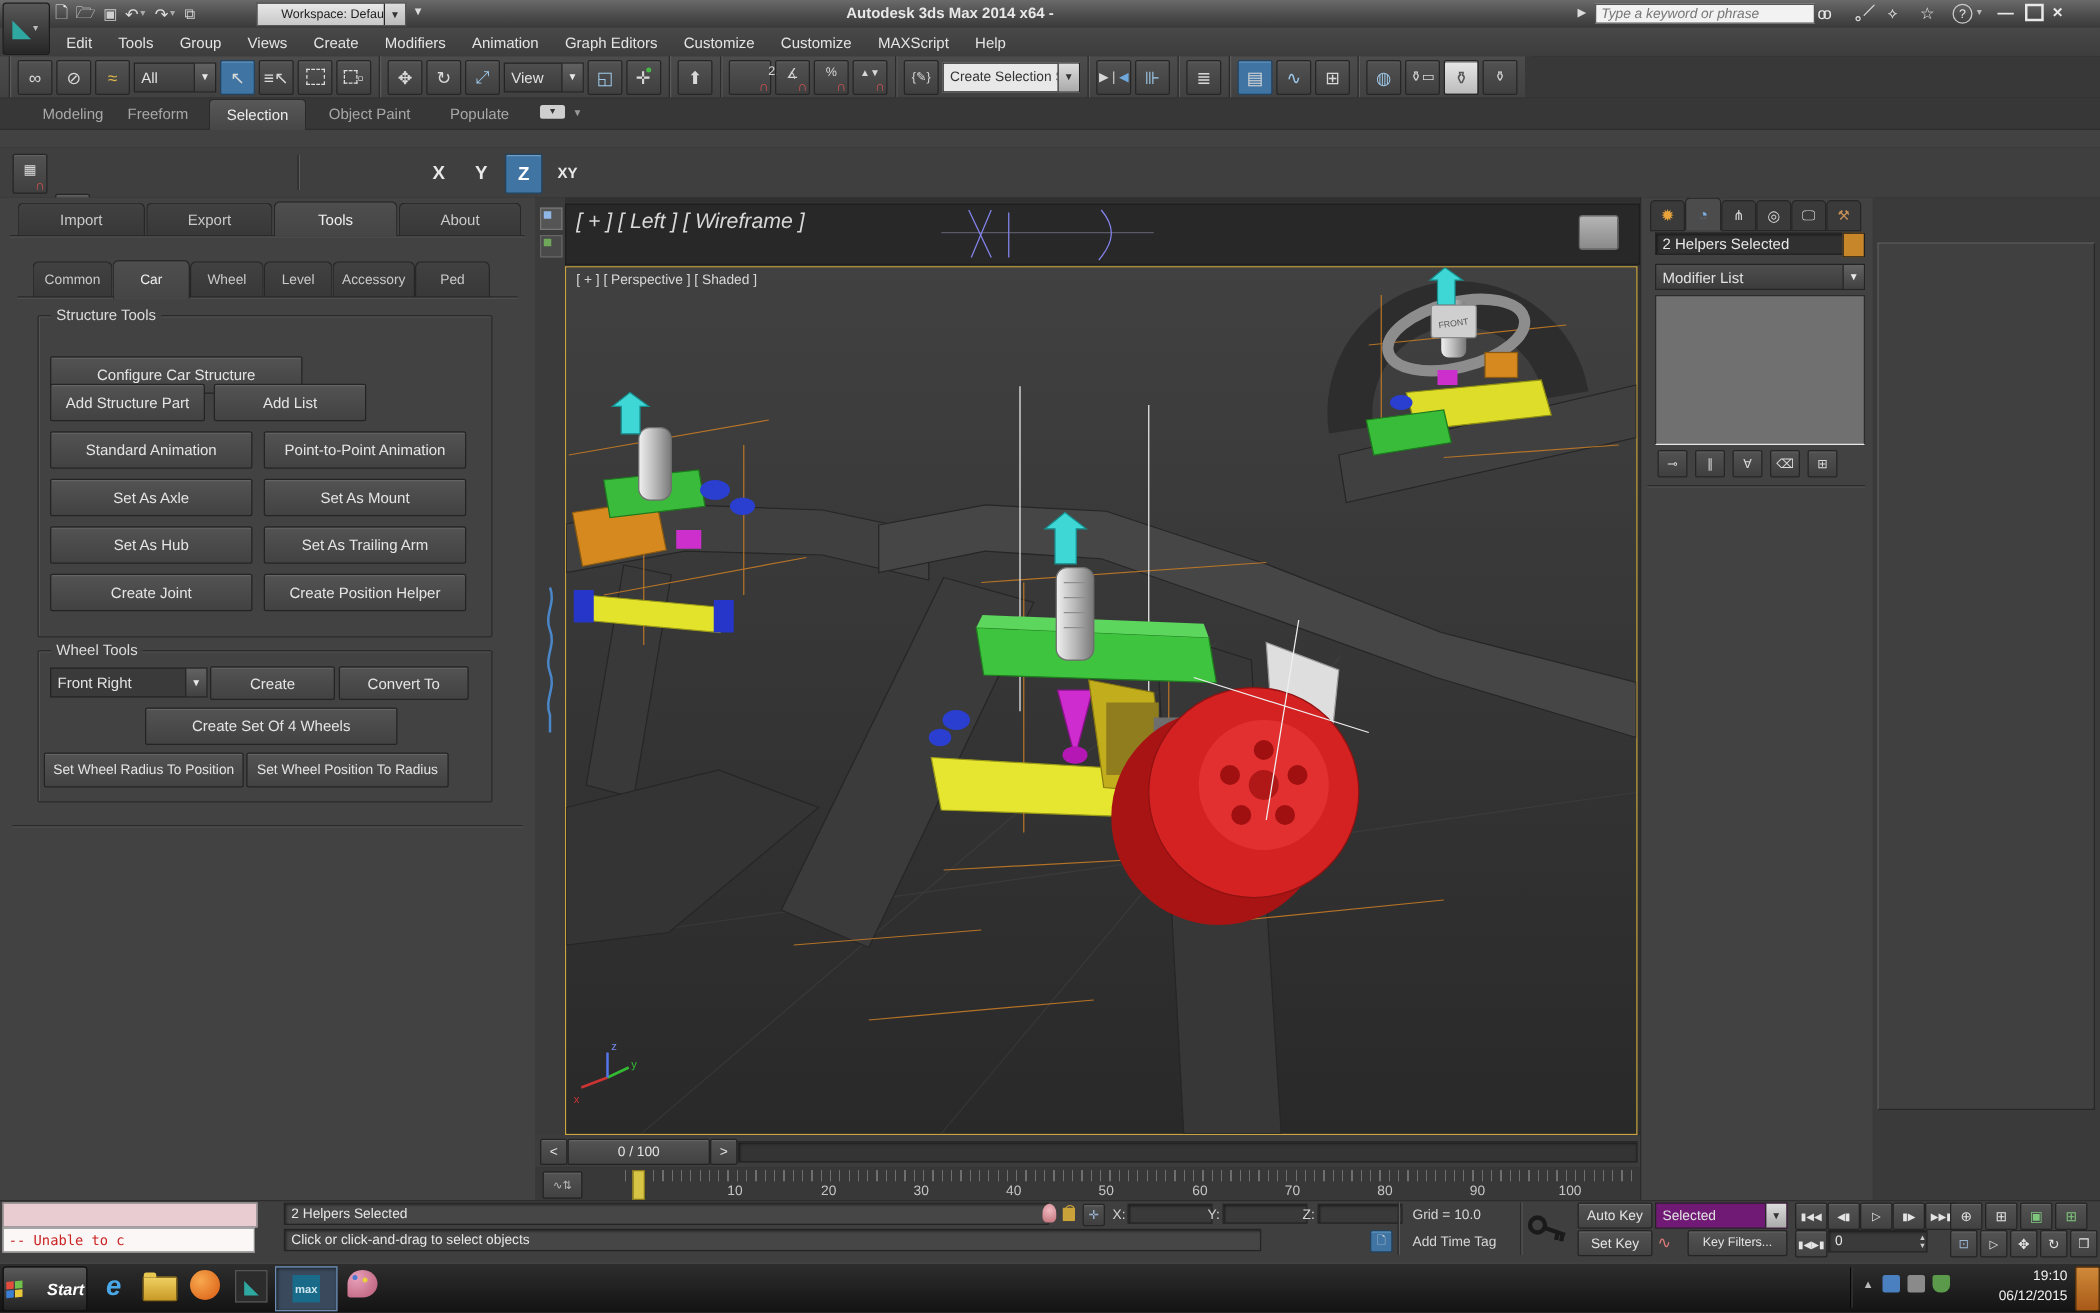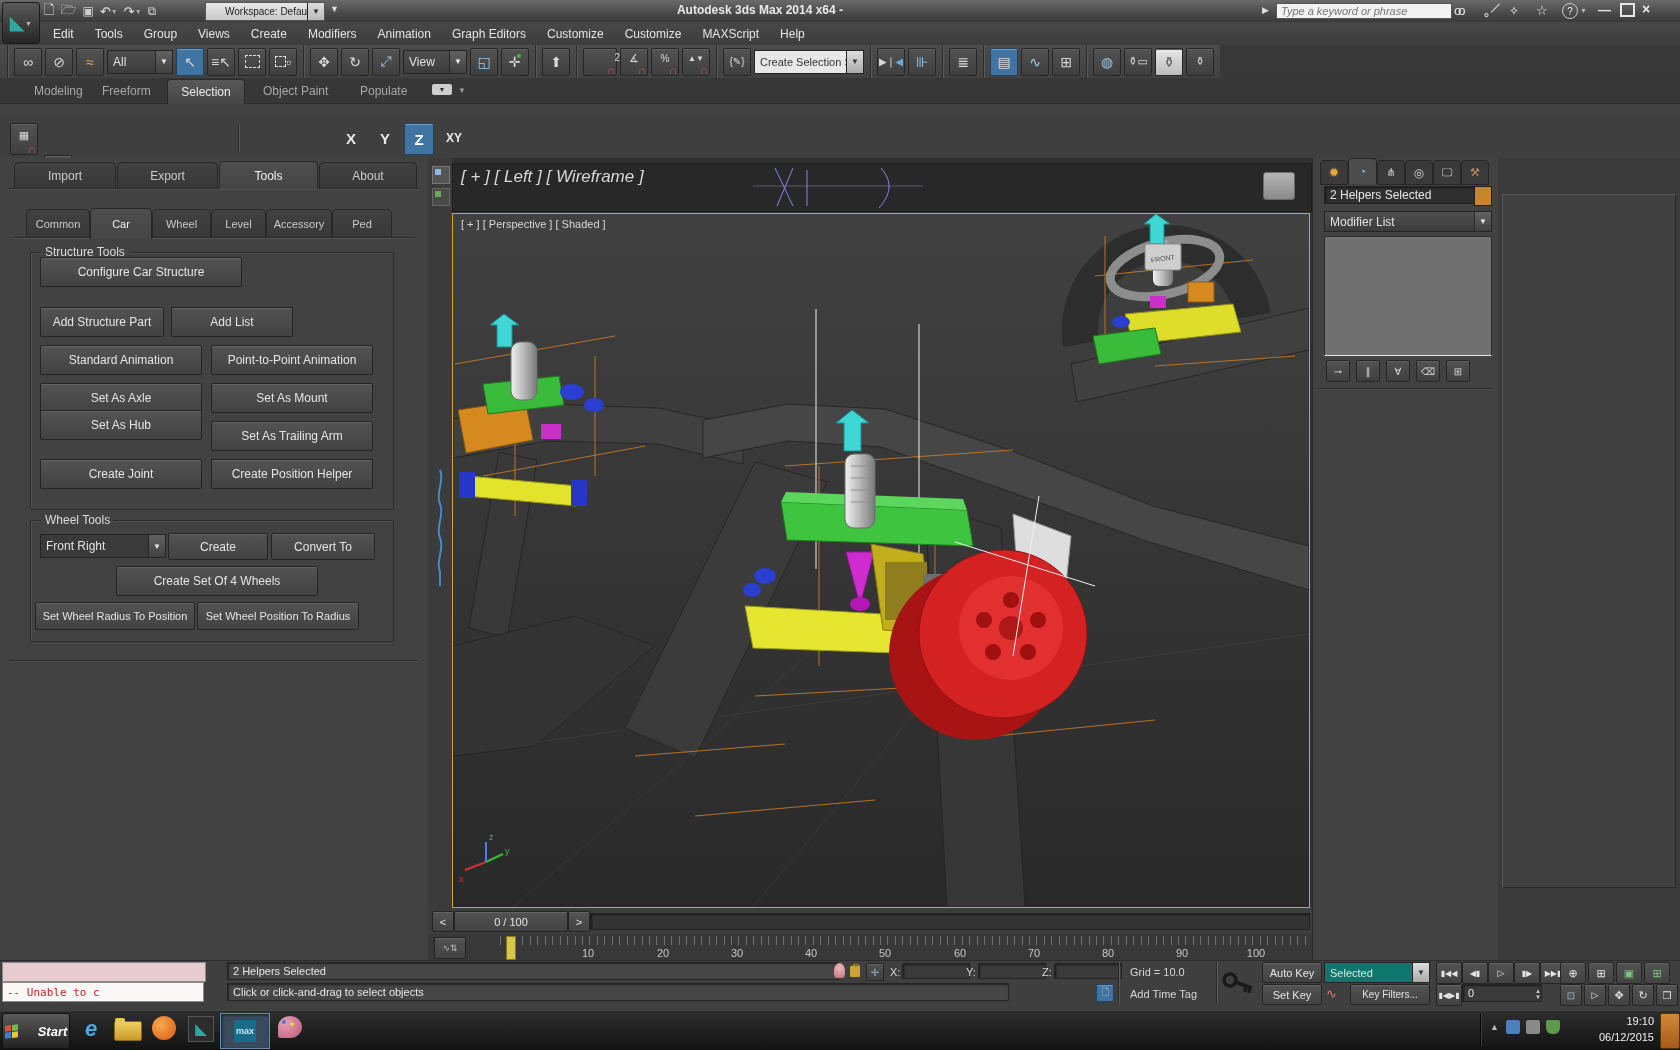--- a/index.html
+++ b/index.html
@@ -249,28 +249,28 @@
     <span>Accessory</span>
   </div>
 <div class="tab" style="left:332px;top:209px;width:58px;height:28px;font-size:11px;">
     <span>Ped</span>
   </div>
 <div class="abs" style="left:14px;top:237px;width:400px;height:1px;background:#2a2a2a;box-shadow:0 1px 0 #535353;"></div>
 
 <div class="grp" style="left:30px;top:252px;width:362px;height:256px;">
   <span class="grplbl">Structure Tools</span>
 </div>
-<div class="btn" style="left:40px;top:257px;width:200px;height:28px;">Configure Car Structure</div>
+<div class="btn" style="left:40px;top:285px;width:200px;height:28px;">Configure Car Structure</div>
 <div class="btn" style="left:40px;top:307px;width:122px;height:28px;">Add Structure Part</div>
 <div class="btn" style="left:171px;top:307px;width:120px;height:28px;">Add List</div>
 <div class="btn" style="left:40px;top:345px;width:160px;height:28px;">Standard Animation</div>
 <div class="btn" style="left:211px;top:345px;width:160px;height:28px;">Point-to-Point Animation</div>
 <div class="btn" style="left:40px;top:383px;width:160px;height:28px;">Set As Axle</div>
 <div class="btn" style="left:211px;top:383px;width:160px;height:28px;">Set As Mount</div>
-<div class="btn" style="left:40px;top:410px;width:160px;height:28px;">Set As Hub</div>
+<div class="btn" style="left:40px;top:421px;width:160px;height:28px;">Set As Hub</div>
 <div class="btn" style="left:211px;top:421px;width:160px;height:28px;">Set As Trailing Arm</div>
 <div class="btn" style="left:40px;top:459px;width:160px;height:28px;">Create Joint</div>
 <div class="btn" style="left:211px;top:459px;width:160px;height:28px;">Create Position Helper</div>
 
 <div class="grp" style="left:30px;top:520px;width:362px;height:120px;">
   <span class="grplbl">Wheel Tools</span>
 </div>
 <div class="combo" style="left:40px;top:534px;width:124px;height:22px;background:#3a3a3a;">
   <span class="txt">Front Right</span>
   <span class="arrowbox">▼</span>
@@ -513,21 +513,21 @@
 <span class="lbl" style="left:1130px;top:966px;">Grid = 10.0</span>
 <span class="ic sm abs hl" style="left:1096px;top:984px;width:16px;height:16px;font-size:9px;">🗋</span>
 <span class="lbl" style="left:1130px;top:988px;">Add Time Tag</span>
 <div class="abs" style="left:1216px;top:962px;width:1px;height:42px;background:#2b2b2b;box-shadow:1px 0 0 #5a5a5a;"></div>
 <svg class="abs" style="left:1222px;top:968px;" width="34" height="28" viewBox="0 0 34 28">
   <circle cx="8" cy="12" r="6" fill="none" stroke="#1a1a1a" stroke-width="3.5"></circle>
   <path d="M13,14 L30,20 M24,18 L23,24 M28,19 L27,25" stroke="#1a1a1a" stroke-width="3.5"></path>
 </svg>
 <div class="btn" style="left:1262px;top:962px;width:58px;height:19px;font-size:11px;">Auto Key</div>
 <div class="btn" style="left:1262px;top:984px;width:58px;height:19px;font-size:11px;">Set Key</div>
-<div class="combo" style="left:1324px;top:962px;width:104px;height:19px;background:#0f766e;">
+<div class="combo" style="left:1324px;top:962px;width:104px;height:19px;background:#701a75;">
   <span class="txt" style="font-size:11px;">Selected</span>
   <span class="arrowbox" style="background:linear-gradient(#ddd,#aaa);color:#333;">▼</span>
 </div>
 <span class="abs" style="left:1326px;top:986px;color:#e27a7a;font-size:13px;">∿</span>
 <div class="btn" style="left:1350px;top:984px;width:78px;height:19px;font-size:10px;">Key Filters...</div>
 <div class="btn navic" style="left:1436px;top:962px;font-size:8px;">▮◀◀</div>
 <div class="btn navic" style="left:1462px;top:962px;font-size:8px;">◀▮</div>
 <div class="btn navic" style="left:1488px;top:962px;font-size:9px;">▷</div>
 <div class="btn navic" style="left:1514px;top:962px;font-size:8px;">▮▶</div>
 <div class="btn navic" style="left:1540px;top:962px;font-size:8px;">▶▶▮</div>

